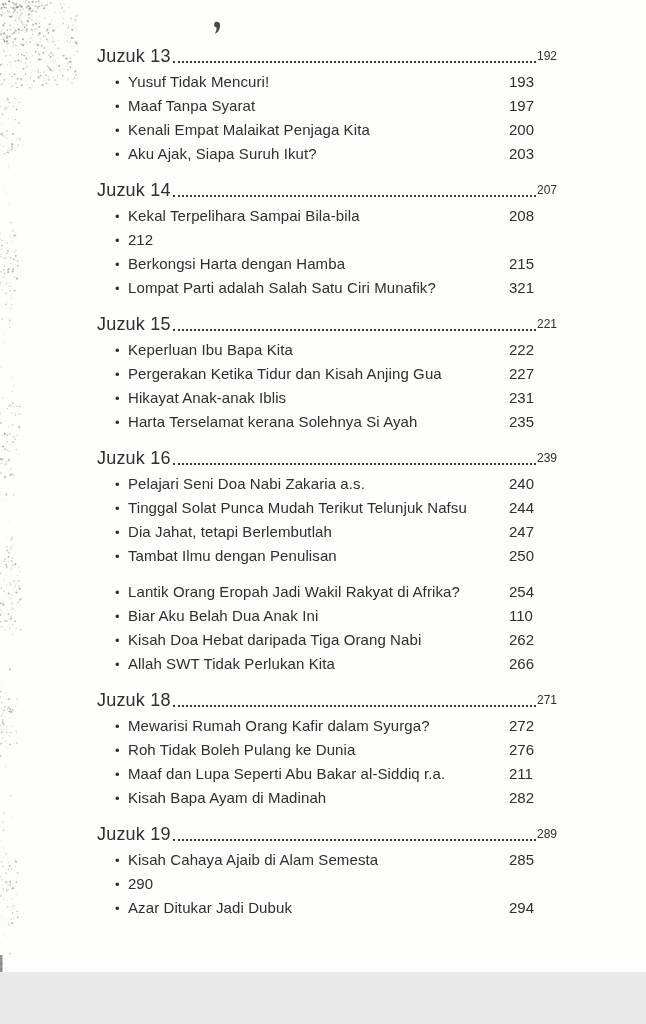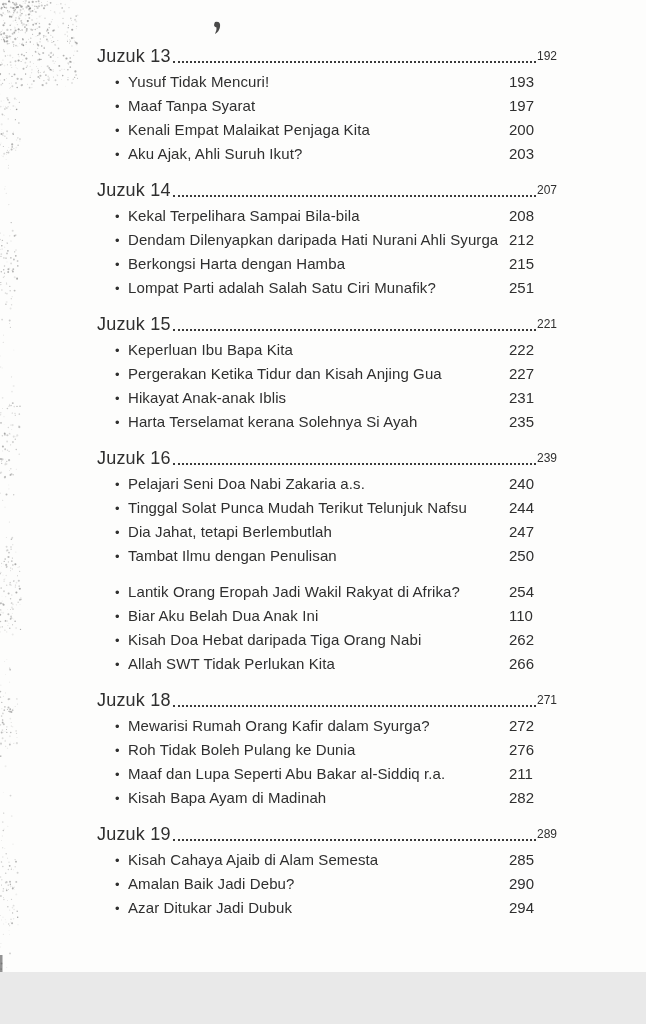--- a/index.html
+++ b/index.html
@@ -1115,55 +1115,54 @@
   </li>
 
   <li class="item">
     <span class="bullet">•</span>
     <span class="item-label">Kenali Empat Malaikat Penjaga Kita</span>
     <span class="item-page">200</span>
   </li>
 
   <li class="item">
     <span class="bullet">•</span>
-    <span class="item-label">Aku Ajak, Ahli Suruh Ikut?</span>
+    <span class="item-label">Aku Ajak, Siapa Suruh Ikut?</span>
     <span class="item-page">203</span>
   </li>
 </ul>
   </section>
 
   <section class="sec">
     <div class="sec-head">
       <span class="sec-title">Juzuk 14</span>
       <span class="leader"></span>
       <span class="sec-page">207</span>
     </div>
     <ul class="items">
   <li class="item">
     <span class="bullet">•</span>
     <span class="item-label">Kekal Terpelihara Sampai Bila-bila</span>
     <span class="item-page">208</span>
   </li>
 
   <li class="item">
     <span class="bullet">•</span>
-    <span class="item-label">Dendam Dilenyapkan daripada Hati Nurani Ahli Syurga</span>
     <span class="item-page">212</span>
   </li>
 
   <li class="item">
     <span class="bullet">•</span>
     <span class="item-label">Berkongsi Harta dengan Hamba</span>
     <span class="item-page">215</span>
   </li>
 
   <li class="item">
     <span class="bullet">•</span>
     <span class="item-label">Lompat Parti adalah Salah Satu Ciri Munafik?</span>
-    <span class="item-page">251</span>
+    <span class="item-page">321</span>
   </li>
 </ul>
   </section>
 
   <section class="sec">
     <div class="sec-head">
       <span class="sec-title">Juzuk 15</span>
       <span class="leader"></span>
       <span class="sec-page">221</span>
     </div>
@@ -1296,21 +1295,20 @@
     </div>
     <ul class="items">
   <li class="item">
     <span class="bullet">•</span>
     <span class="item-label">Kisah Cahaya Ajaib di Alam Semesta</span>
     <span class="item-page">285</span>
   </li>
 
   <li class="item">
     <span class="bullet">•</span>
-    <span class="item-label">Amalan Baik Jadi Debu?</span>
     <span class="item-page">290</span>
   </li>
 
   <li class="item">
     <span class="bullet">•</span>
     <span class="item-label">Azar Ditukar Jadi Dubuk</span>
     <span class="item-page">294</span>
   </li>
 </ul>
   </section>

